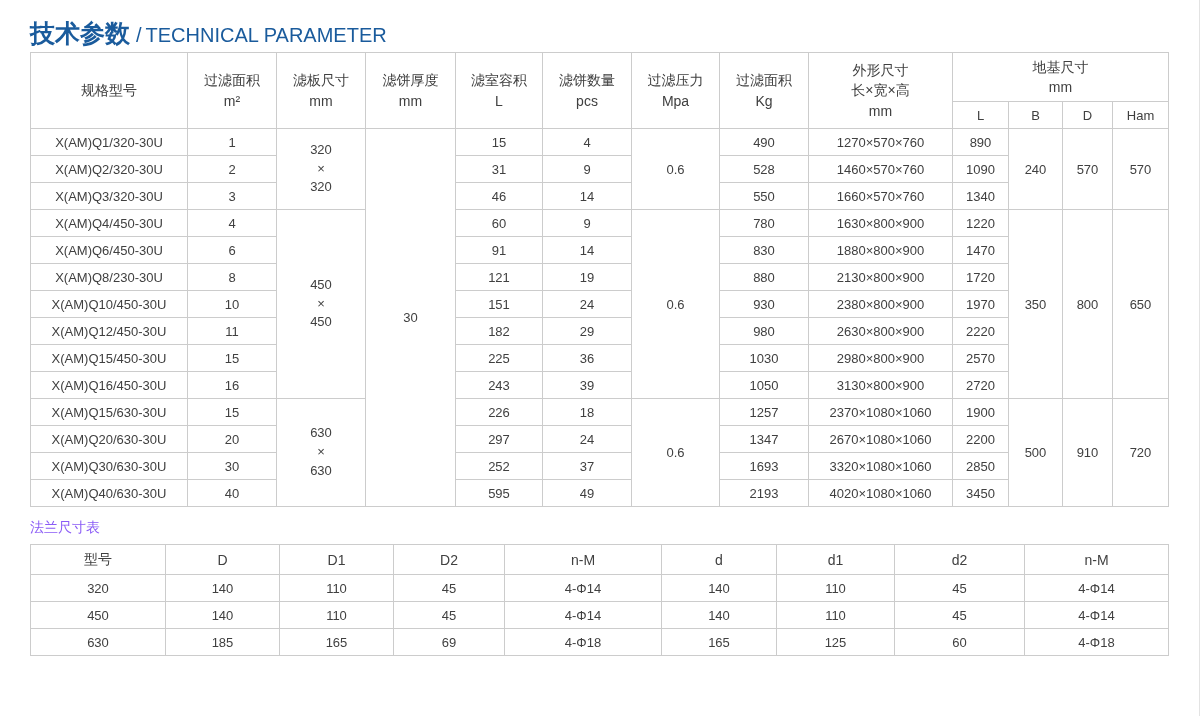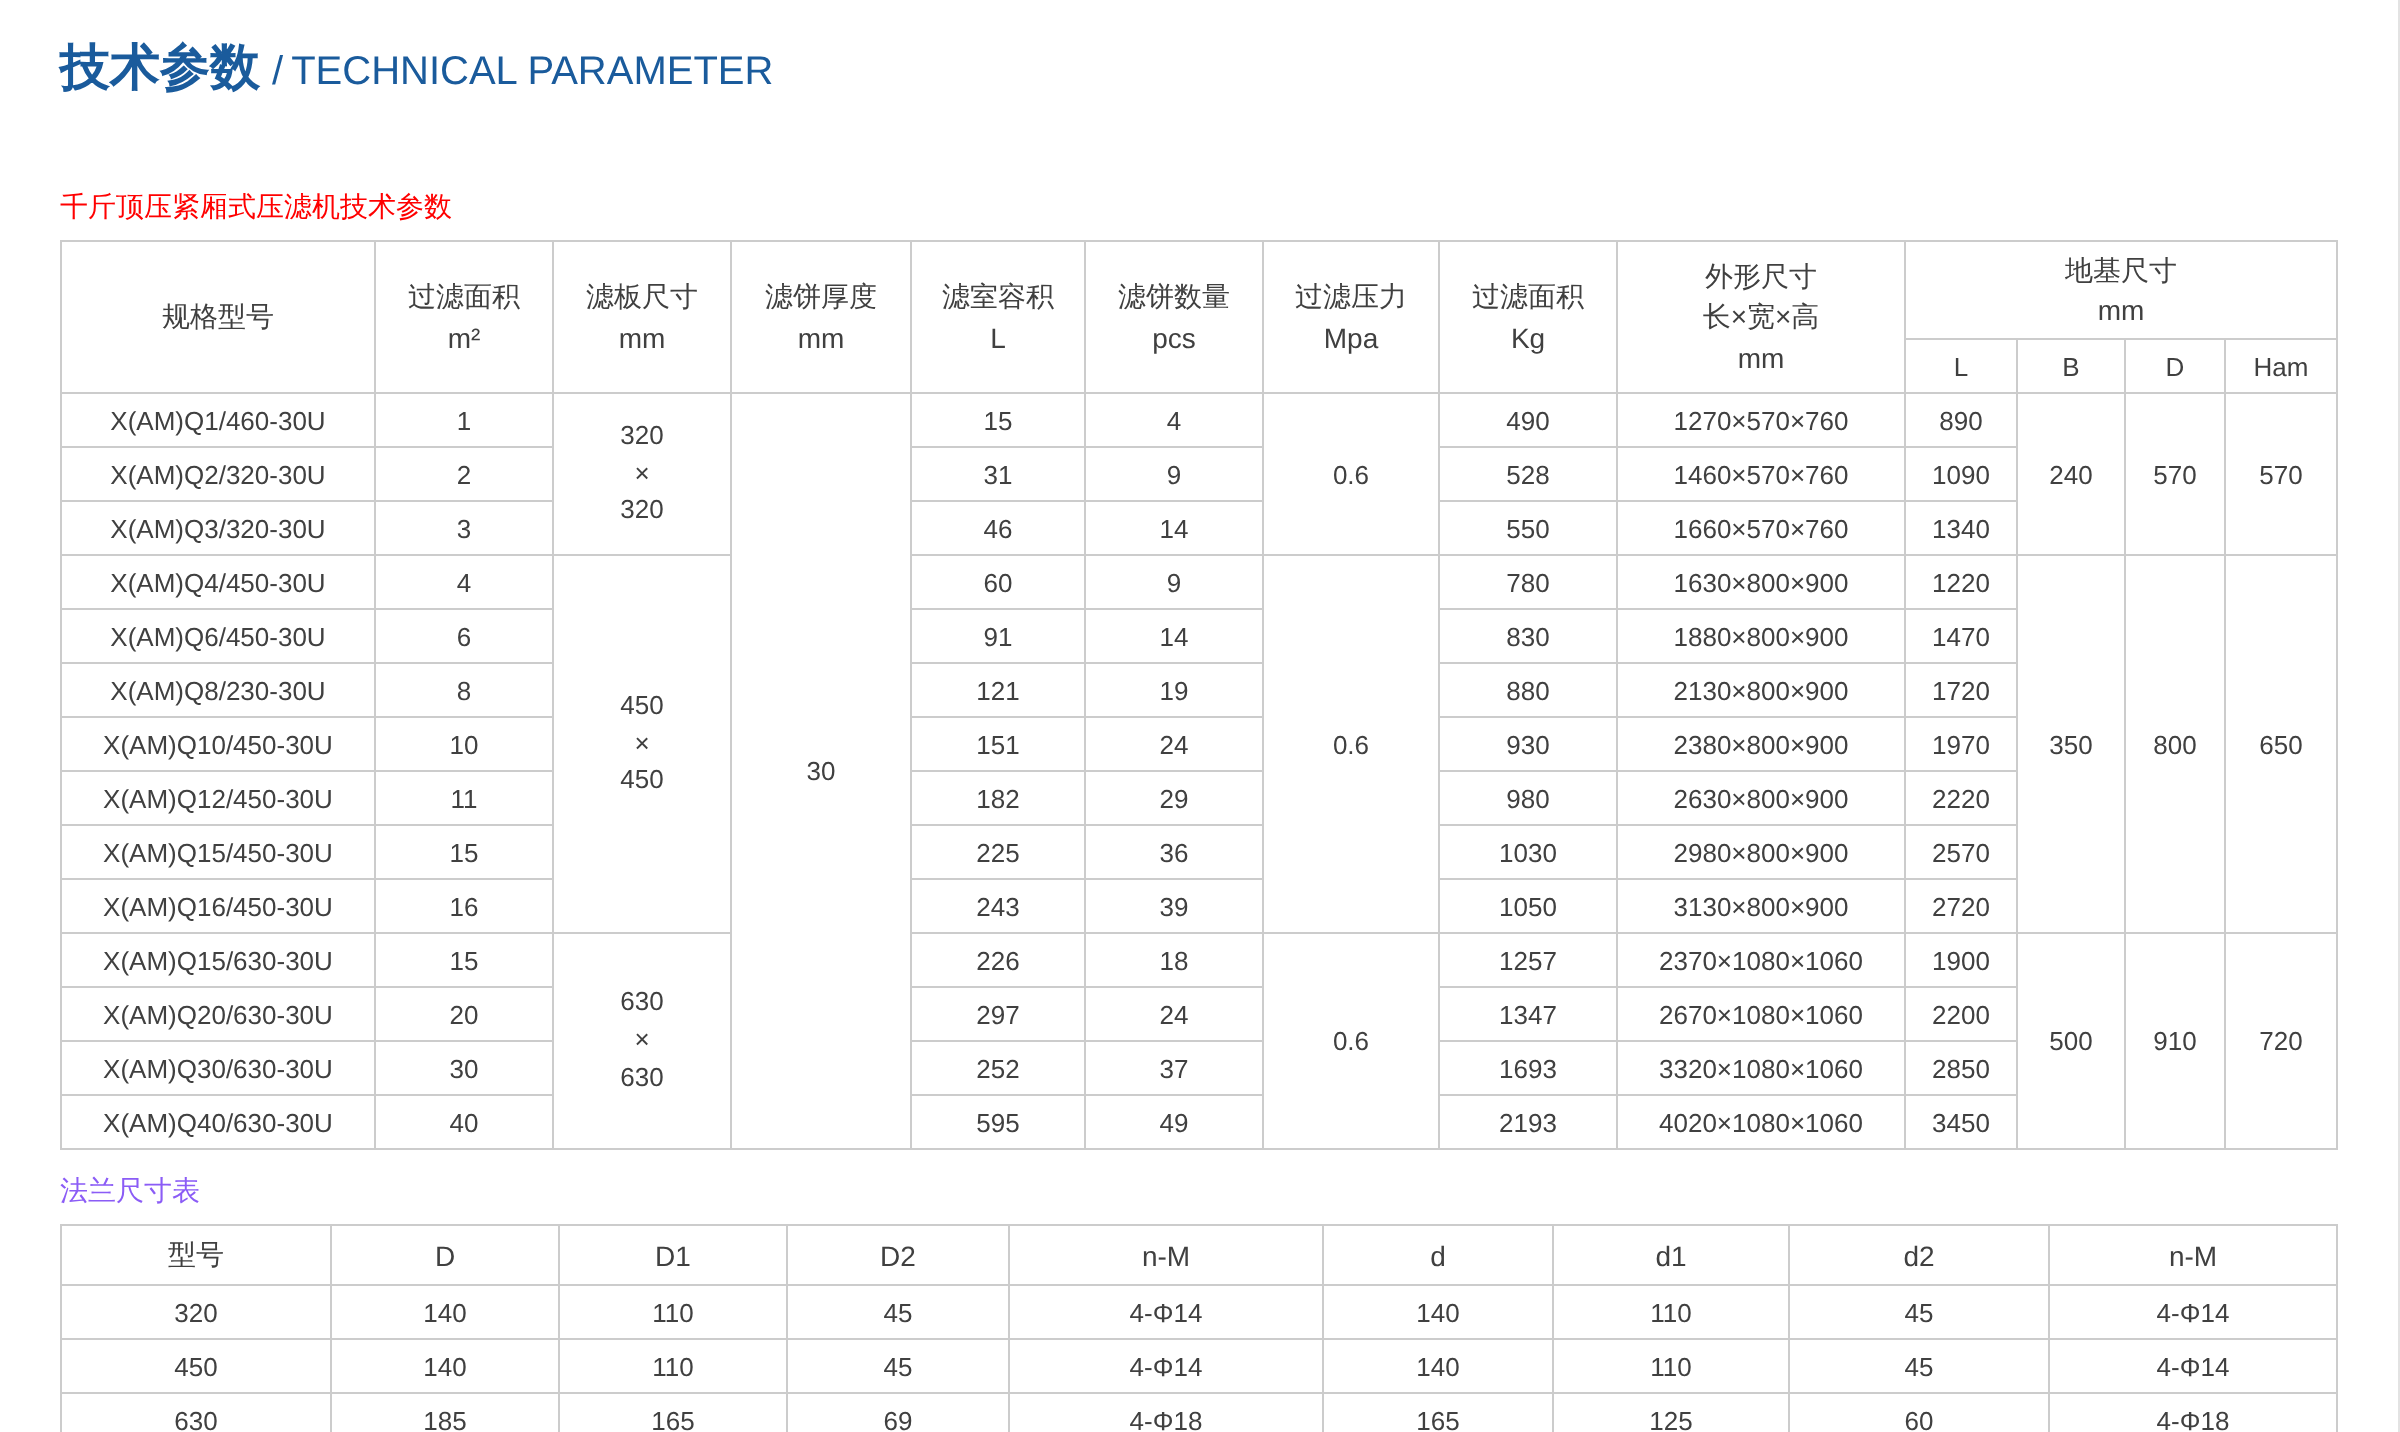--- a/index.html
+++ b/index.html
@@ -33,21 +33,20 @@
   .flange-table thead th { height: 30px; }
   .flange-table tbody td { height: 27px; }
 </style>
 </head>
 <body>
 
 <div class="page">
 
   <h1 class="page-title"><span class="title-zh">技术参数</span><span class="title-sep">/</span><span class="title-en">TECHNICAL PARAMETER</span></h1>
 
-  <div class="red-caption">千斤顶压紧厢式压滤机技术参数</div>
 
   <table>
     <colgroup>
       <col style="width:157px">
         <col style="width:89px">
         <col style="width:89px">
         <col style="width:90px">
       <col style="width:87px">
         <col style="width:89px">
         <col style="width:88px">
@@ -83,21 +82,21 @@
       </tr>
       <tr class="hdr-sub">
         <th>L</th>
         <th>B</th>
         <th>D</th>
         <th>Ham</th>
       </tr>
     </thead>
     <tbody>
       <tr>
-        <td>X(AM)Q1/460-30U</td>
+        <td>X(AM)Q1/320-30U</td>
         <td>1</td>
         <td rowspan="3" class="pre">320
 ×
 320</td>
         <td rowspan="14">30</td>
         <td>15</td>
         <td>4</td>
         <td rowspan="3">0.6</td>
         <td>490</td>
         <td>1270×570×760</td>

